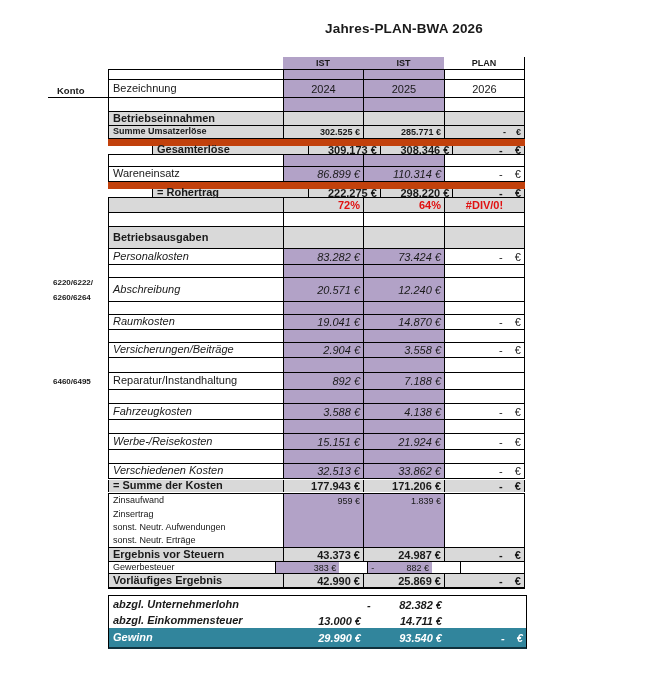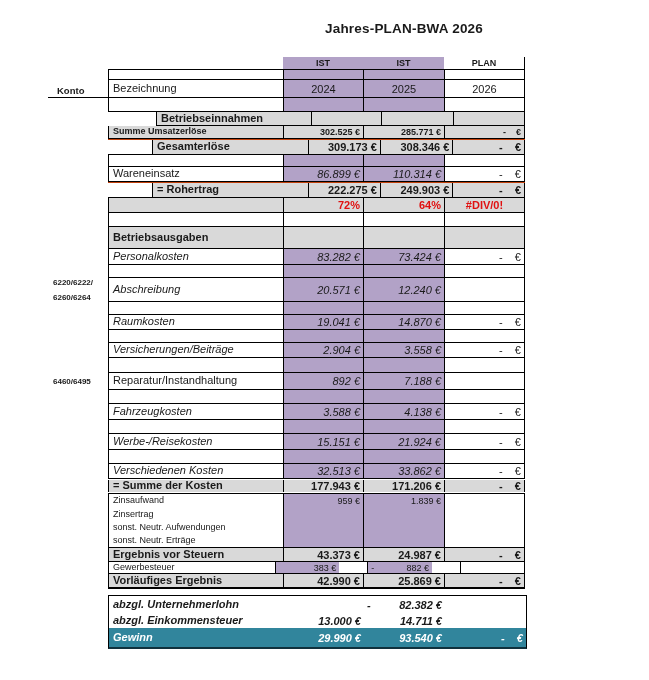--- a/index.html
+++ b/index.html
@@ -11,21 +11,21 @@
   .title{position:absolute;left:283px;top:21px;width:242px;text-align:center;
          font-size:13.5px;font-weight:700;letter-spacing:.2px;}
   .konto-hdr{position:absolute;left:48px;top:83px;width:60px;height:15px;
          border-bottom:1px solid #000;font-size:9.5px;font-weight:700;
          display:flex;align-items:center;box-sizing:border-box;padding-left:9px;}
   #main-table{position:absolute;left:108px;top:57px;width:417px;}
   #bottom-box{position:absolute;left:108px;top:595px;width:417px;
          border:1px solid #000;border-bottom:2px solid #10313d;}
   .row{position:relative;display:flex;border-bottom:1px solid #000;box-sizing:border-box;}
   .row.nb{border-bottom:none;}
-  .row.tt{border-top:1px solid #c2410c;padding-left:44px;}
+  .row.tt{border-top:7px solid #c2410c;padding-left:44px;}
   .row.tb2{border-bottom:2px solid #000;}
   .row.teal{background:var(--teal);}
   .lbl{width:175px;display:flex;align-items:center;padding-left:4px;box-sizing:border-box;
        border-left:1px solid #000;white-space:pre-line;line-height:1.05;}
   .v{width:80px;display:flex;align-items:center;justify-content:flex-end;padding-right:3px;
      box-sizing:border-box;border-left:1px solid #000;white-space:pre;position:relative;}
   .v2,.v3{width:81px;}
   .v3{border-right:1px solid #000;}
   .acc{background:var(--accent);}
   .gray{background:var(--gray);}
@@ -66,21 +66,21 @@
         <div class="v v1 acc ctr">2024</div>
         <div class="v v2 acc ctr">2025</div>
         <div class="v v3 ctr">2026</div>
       </div>
       <div class="row" style="height: 14px;">
         <div class="lbl"></div>
         <div class="v v1 acc"></div>
         <div class="v v2 acc"></div>
         <div class="v v3"></div>
       </div>
-      <div class="row" style="height: 14px; margin-left: 48px;">
+      <div class="row" style="height: 14px;">
         <div class="lbl gray bold">Betriebseinnahmen</div>
         <div class="v v1 gray"></div>
         <div class="v v2 gray"></div>
         <div class="v v3 gray"></div>
       </div>
       <div class="row" style="height: 13px;">
         <div class="lbl gray bold sm">Summe Umsatzerlöse</div>
         <div class="v v1 gray bold sm">302.525 €</div>
         <div class="v v2 gray bold sm">285.771 €</div>
         <div class="v v3 gray bold sm">-    €</div>
@@ -99,21 +99,21 @@
       </div>
       <div class="row" style="height: 15px;">
         <div class="lbl">Wareneinsatz</div>
         <div class="v v1 acc it">86.899 €</div>
         <div class="v v2 acc it">110.314 €</div>
         <div class="v v3">-    €</div>
       </div>
       <div class="row tt" style="height: 16px;">
         <div class="lbl gray bold">= Rohertrag</div>
         <div class="v v1 gray bold">222.275 €</div>
-        <div class="v v2 gray bold">249.903 €</div>
+        <div class="v v2 gray bold">298.220 €</div>
         <div class="v v3 gray bold">-    €</div>
       </div>
       <div class="row" style="height: 15px;">
         <div class="lbl gray"></div>
         <div class="v v1 gray red">72%</div>
         <div class="v v2 gray red">64%</div>
         <div class="v v3 gray red ctr">#DIV/0!</div>
       </div>
       <div class="row" style="height: 14px;">
         <div class="lbl"></div>

